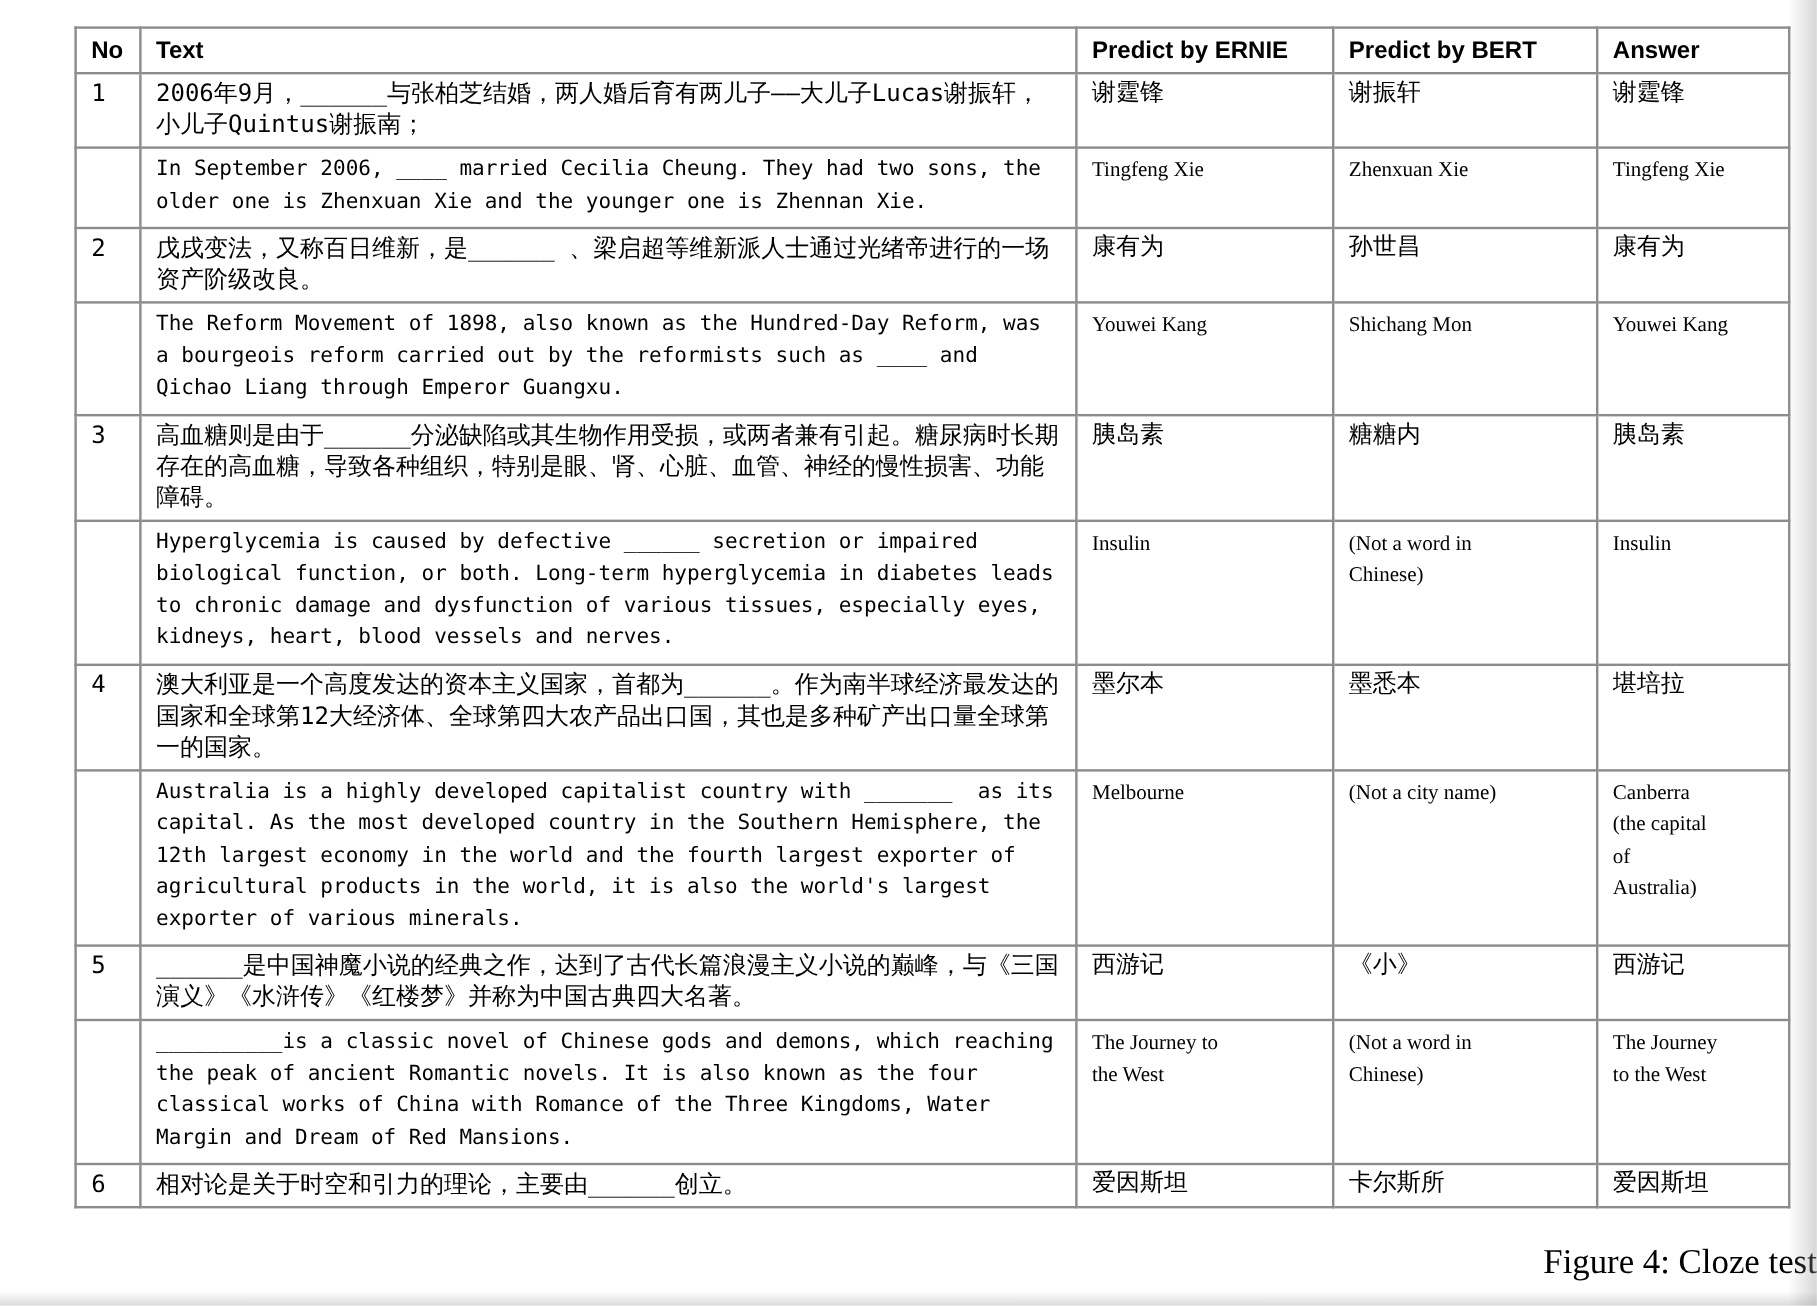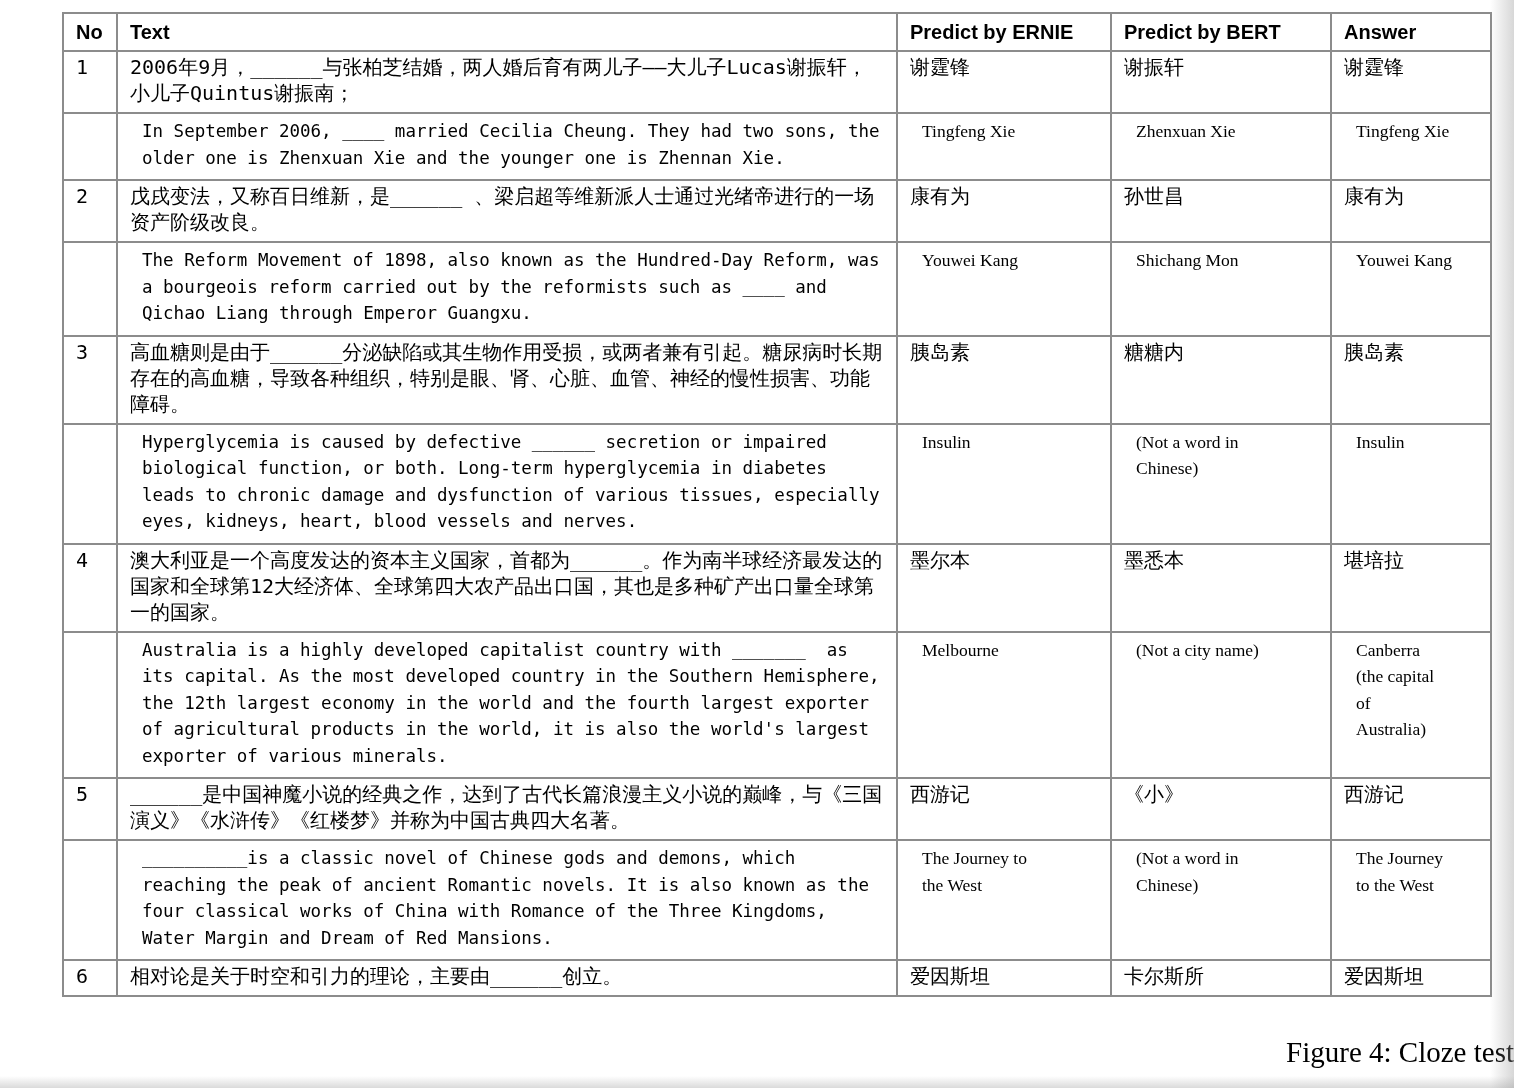--- a/index.html
+++ b/index.html
@@ -29,21 +29,21 @@
     left: 0;
     bottom: 0;
     width: 100%;
     height: 12px;
     background: linear-gradient(to bottom, rgba(160,160,160,0) 0%, rgba(150,150,150,0.35) 100%);
     pointer-events: none;
   }
   table.cloze {
     position: absolute;
     left: 62px;
-    top: 12px;
+    top: 22px;
     width: 1428px;
     border-collapse: collapse;
     table-layout: fixed;
   }
   table.cloze th,
   table.cloze td {
     border: 2px solid #8c8c8c;
     vertical-align: top;
     text-align: left;
     overflow: hidden;
@@ -57,21 +57,21 @@
     white-space: nowrap;
   }
   tr.row-zh td {
     font-size: 20px;
     line-height: 26px;
     padding: 2px 10px 6px 12px;
   }
   tr.row-en td {
     font-size: 17.5px;
     line-height: 26.5px;
-    padding: 4px 10px 8px 24px;
+    padding: 4px 10px 8px 12px;
   }
   td.no-cell {
     font-size: 18px;
     padding-left: 10px;
   }
   td.text-cell {
     white-space: pre-wrap;
     margin-left: 37px;
   }
   td.pred-cell {

